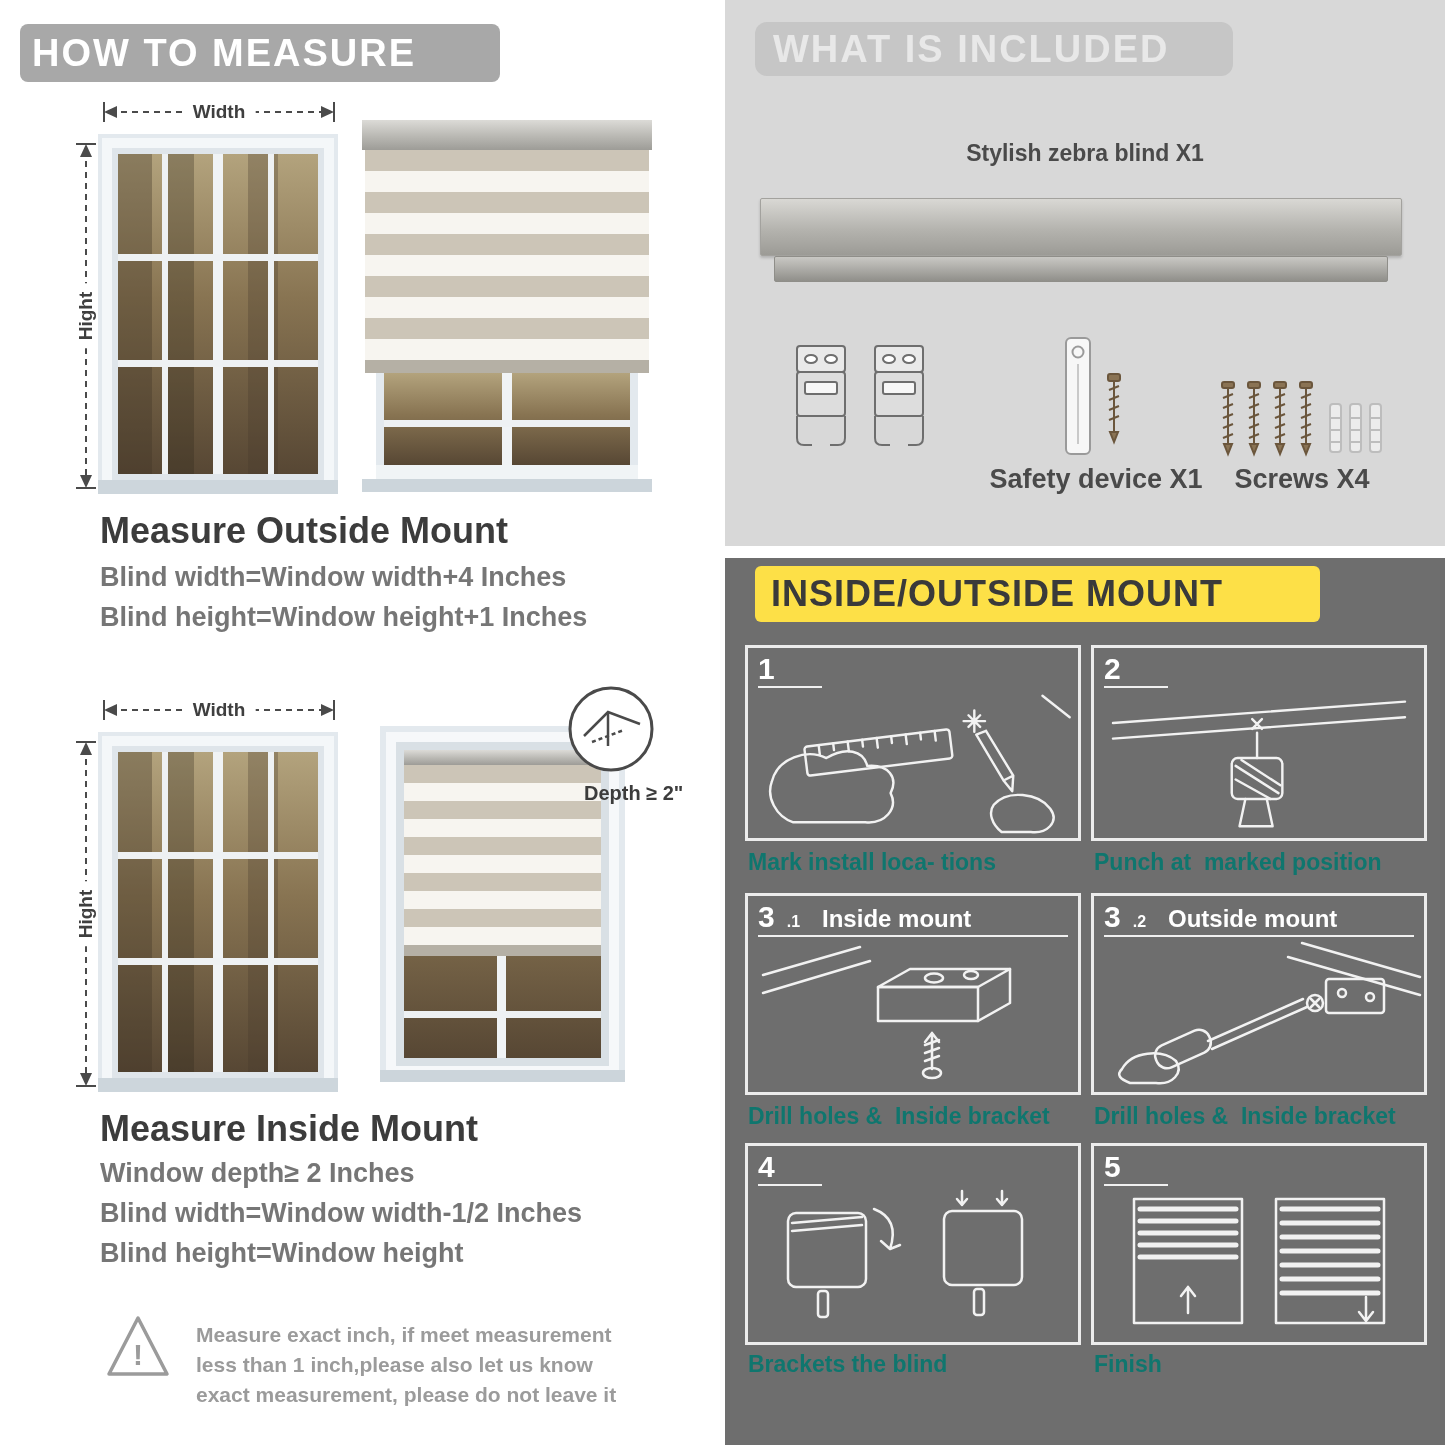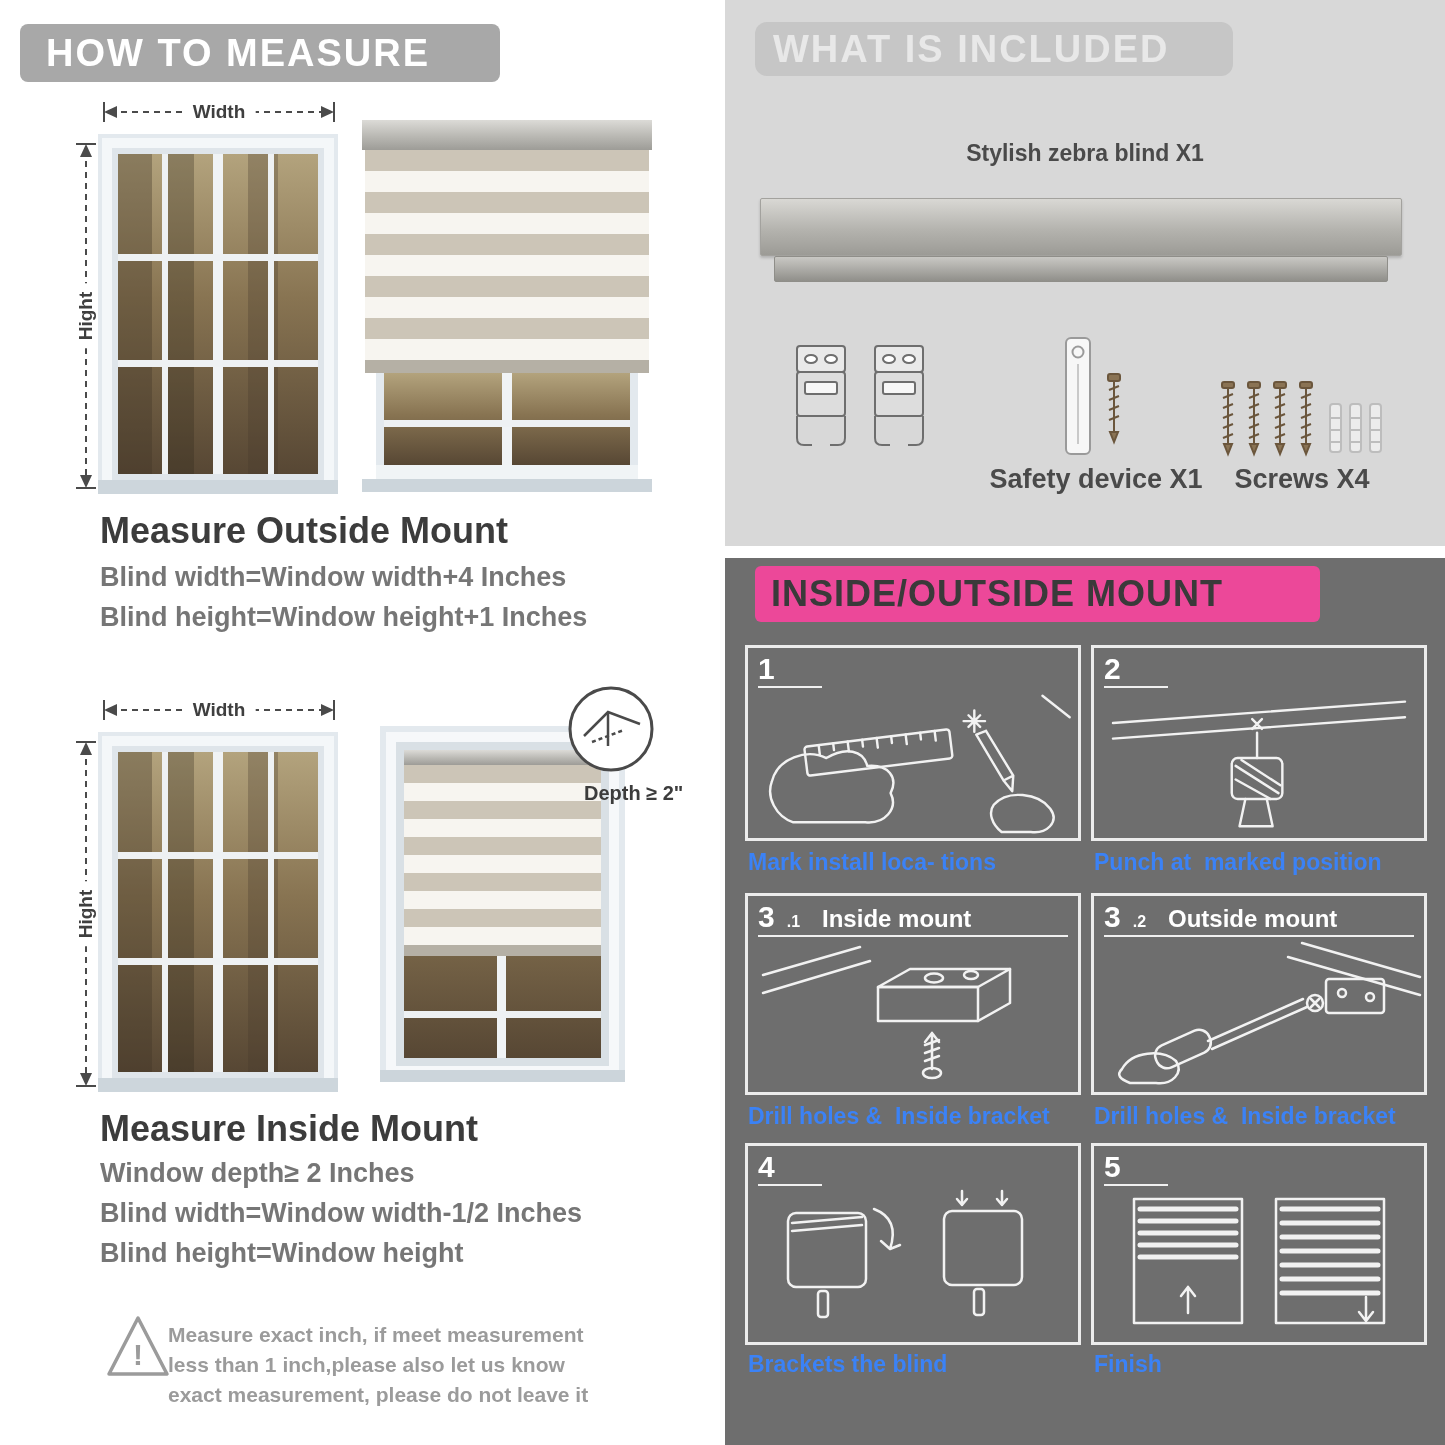--- a/index.html
+++ b/index.html
@@ -4,21 +4,21 @@
 <style>
   *{margin:0;padding:0;box-sizing:border-box;}
   html,body{width:1445px;height:1445px;}
   #canvas{position:relative;width:1445px;height:1445px;background:#ffffff;
           font-family:"Liberation Sans",sans-serif;overflow:hidden;}
   .abs{position:absolute;}
 
   
   .banner-howto{left:20px;top:24px;width:480px;height:58px;background:#a8a8a8;
     border-radius:8px;color:#ffffff;font-size:38px;font-weight:bold;letter-spacing:2px;
-    display:flex;align-items:center;padding-left:26px;}
+    display:flex;align-items:center;padding-left:12px;}
   .sec-title{font-size:36px;font-weight:bold;color:#3c3c3c;}
   .sec-line{font-size:27px;font-weight:bold;color:#767676;}
 
   .harrow{height:24px;}
   .varrow{width:24px;}
   .harrow svg,.varrow svg{position:absolute;inset:0;width:100%;height:100%;}
   .arrow-label{position:absolute;left:50%;top:50%;transform:translate(-50%,-50%);
     background:#ffffff;padding:0 10px;font-size:19px;font-weight:bold;color:#3f3f3f;white-space:nowrap;}
   .arrow-label.vlab{transform:translate(-50%,-50%) rotate(-90deg);padding:2px 8px;}
 
@@ -37,34 +37,34 @@
     font-size:23px;font-weight:bold;color:#4a4a4a;}
   .rail-top{left:760px;top:198px;width:642px;height:58px;border-radius:2px;
     background:linear-gradient(#d9d8d4,#b4b3ae 55%,#9c9b96);border:1px solid #a3a29e;
     box-shadow:0 2px 3px rgba(0,0,0,.18);}
   .rail-bottom{left:774px;top:256px;width:614px;height:26px;border-radius:2px;
     background:linear-gradient(#c9c8c4,#908f8a);border:1px solid #8f8e89;}
   .item-label{font-size:27px;font-weight:bold;color:#4a4a4a;text-align:center;}
 
   
   .dark-bg{left:725px;top:558px;width:720px;height:887px;background:#6e6e6e;}
-  .banner-mount{left:755px;top:566px;width:565px;height:56px;background:#ec4899;
+  .banner-mount{left:755px;top:566px;width:565px;height:56px;background:#fde047;
     border-radius:6px;color:#3a3a3a;font-size:36px;font-weight:bold;letter-spacing:1px;
     display:flex;align-items:center;padding-left:16px;}
   .panel{position:absolute;border:3px solid #ececec;background:transparent;}
   .step-head{display:flex;align-items:baseline;gap:12px;margin:6px 0 0 10px;
     border-bottom:2px solid #f0f0f0;width:64px;padding-bottom:2px;}
   .step-head.wide{width:calc(100% - 20px);}
   .step-num{font-size:30px;font-weight:bold;color:#ffffff;line-height:1;}
   .step-sub{font-size:16px;font-weight:bold;color:#ffffff;}
   .step-title{font-size:24px;font-weight:bold;color:#ffffff;margin-left:10px;}
   .step-sub:empty,.step-title:empty{display:none;}
   .step-art{position:absolute;left:0;top:40px;width:100%;height:calc(100% - 44px);}
   .lineart{stroke:#f2f2f2;stroke-width:2.5;fill:none;stroke-linecap:round;stroke-linejoin:round;}
-  .caption{position:absolute;font-size:23px;font-weight:bold;color:#3b82f6;white-space:pre-wrap;}
+  .caption{position:absolute;font-size:23px;font-weight:bold;color:#0f766e;white-space:pre-wrap;}
 </style>
 </head>
 <body>
 
 <div id="canvas">
 
   <svg width="0" height="0" style="position:absolute" aria-hidden="true">
     <defs>
       <linearGradient id="glass" x1="0" y1="0" x2="0" y2="1">
         <stop offset="0" stop-color="#b3a37d"></stop>
@@ -228,21 +228,21 @@
   <div class="abs sec-line" style="left:100px;top:1158px;">Window depth≥ 2 Inches</div>
   <div class="abs sec-line" style="left:100px;top:1198px;">Blind width=Window width-1/2 Inches</div>
   <div class="abs sec-line" style="left:100px;top:1238px;">Blind height=Window height</div>
 
   <div class="abs" style="left:104px;top:1312px;width:68px;height:74px;">
     <svg viewBox="0 0 68 74" style="position:absolute;inset:0;width:100%;height:100%;">
       <path d="M34,6 L63,62 L5,62 Z" fill="none" stroke="#9b9b9b" stroke-width="3.5" stroke-linejoin="round"></path>
     </svg>
     <span class="warn-mark">!</span>
   </div>
-  <div class="abs warn-text" style="left:168px;top:1320px;width:452px;">Measure exact inch, if meet measurement less than 1 inch,please also let us know exact measurement, please do not leave it</div>
+  <div class="abs warn-text" style="left:196px;top:1320px;width:452px;">Measure exact inch, if meet measurement less than 1 inch,please also let us know exact measurement, please do not leave it</div>
 
   <div class="abs included-bg"></div>
 
   <div class="abs banner-included">
     <span>WHAT IS INCLUDED</span>
   </div>
 
   <div class="abs product-label">Stylish zebra blind X1</div>
 
   <div class="abs rail-top"></div>

